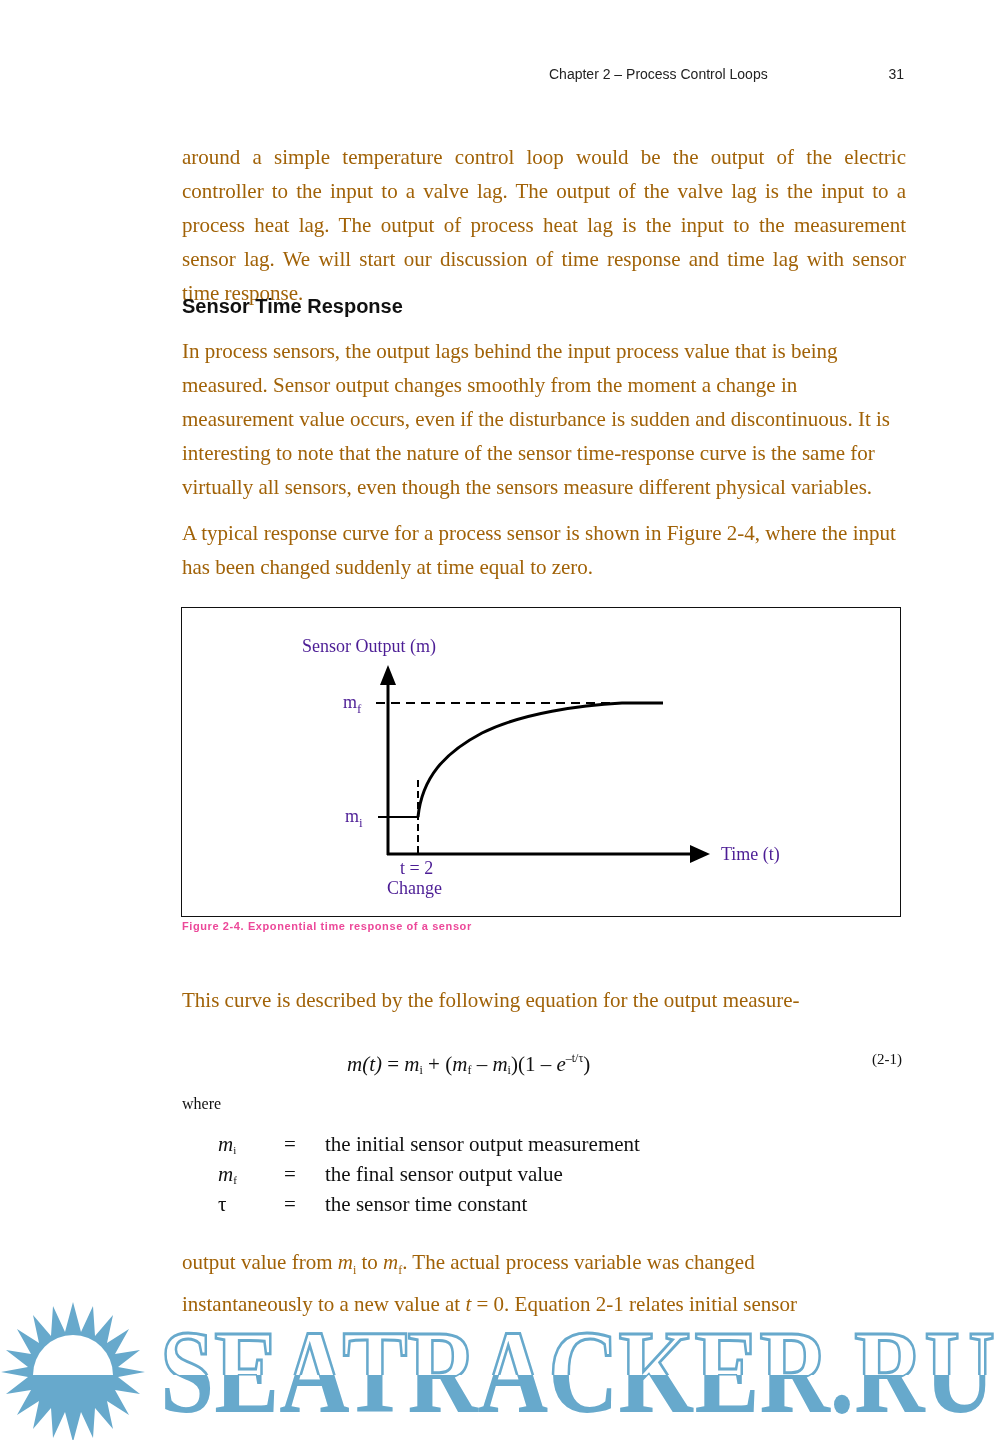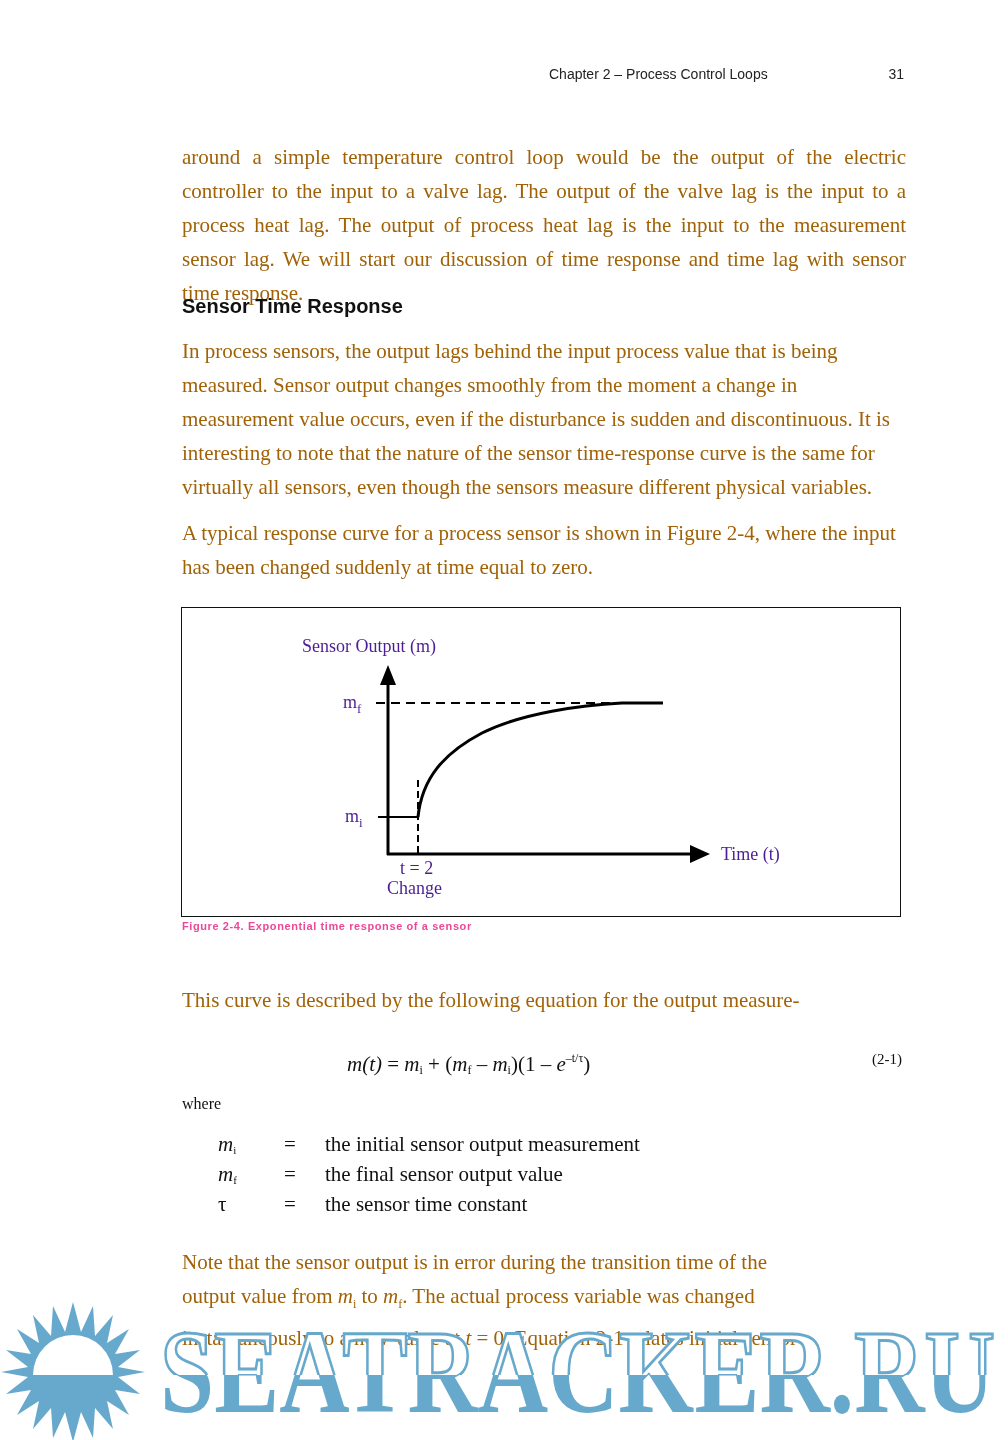--- a/index.html
+++ b/index.html
@@ -127,21 +127,20 @@
     <span class="desc">the final sensor output value</span>
   </div>
   <div class="def-row">
     <span class="sym" style="font-style:normal;"><span>τ</span></span>
     <span class="eq">=</span>
     <span class="desc">the sensor time constant</span>
   </div>
 </div>
 
 <div class="body-text" style="top:1245px;">
-  <p>Note that the sensor output is in error during the transition time of the</p>
   <p><span>output value from </span><i>m</i><sub style="font-size:12px;">i</sub><span> to </span><i>m</i><sub style="font-size:12px;">f</sub><span>. The actual process variable was changed</span></p>
   <p><span>instantaneously to a new value at </span><i>t</i><span> = 0. Equation 2-1 relates initial sensor</span></p>
 </div>
 
 <div class="watermark">
   <svg width="1008" height="150" viewBox="0 0 1008 150">
     <defs>
       <clipPath id="lowerHalf">
           <rect x="0" y="85" width="1008" height="80"></rect>
         </clipPath>

